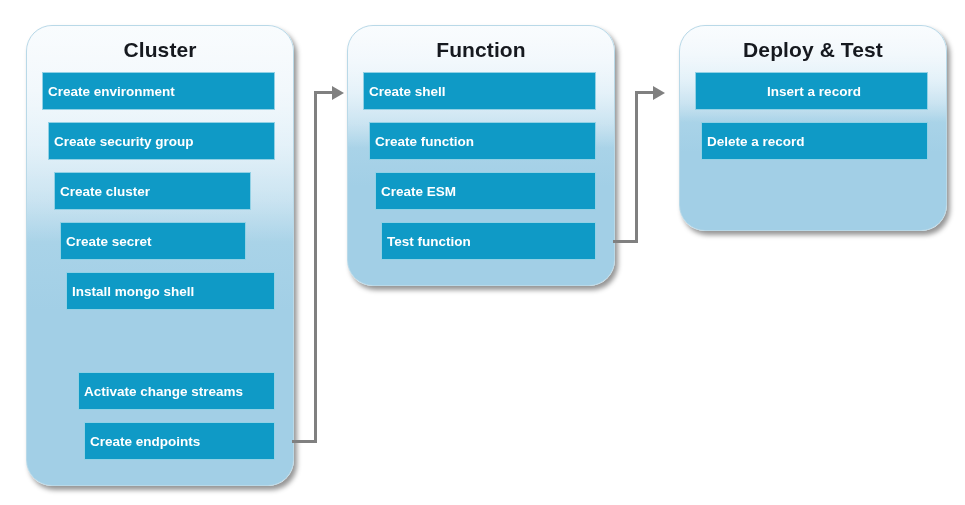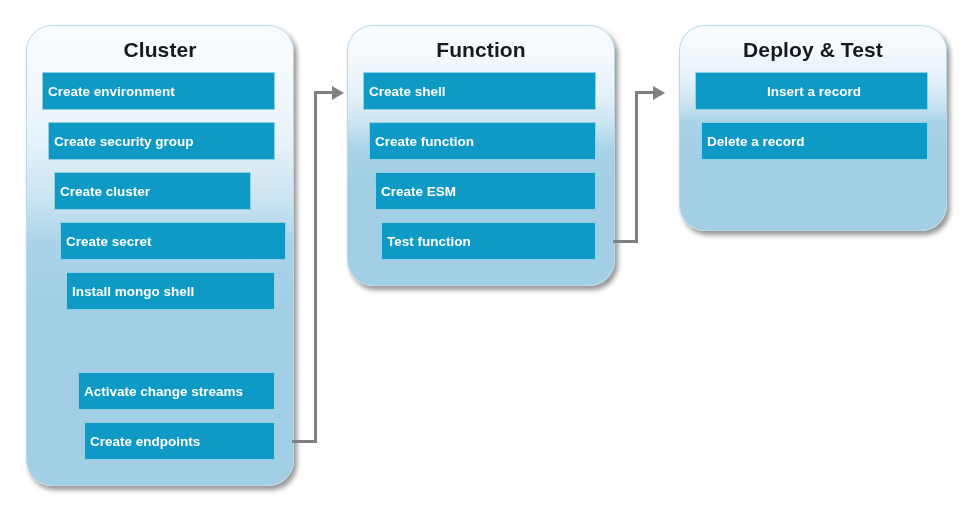--- a/index.html
+++ b/index.html
@@ -102,21 +102,21 @@
 
 <div id="diagram">
 
   <div class="panel" style="left:26px; top:25px; width:268px; height:461px;">
     <div class="panel-title">Cluster</div>
   </div>
 
   <div class="step" style="left:42px; top:72px; width:233px;">Create environment</div>
   <div class="step" style="left:48px; top:122px; width:227px;">Create security group</div>
   <div class="step" style="left:54px; top:172px; width:197px;">Create cluster</div>
-  <div class="step" style="left:60px; top:222px; width:226px;">Create secret</div>
+  <div class="step" style="left:60px; top:222px; width:186px;">Create secret</div>
   <div class="step" style="left:66px; top:272px; width:209px;">Install mongo shell</div>
   <div class="step" style="left:78px; top:372px; width:197px;">Activate change streams</div>
   <div class="step" style="left:84px; top:422px; width:191px;">Create endpoints</div>
 
   <div class="panel" style="left:347px; top:25px; width:268px; height:261px;">
     <div class="panel-title">Function</div>
   </div>
 
   <div class="step" style="left:363px; top:72px; width:233px;">Create shell</div>
   <div class="step" style="left:369px; top:122px; width:227px;">Create function</div>

